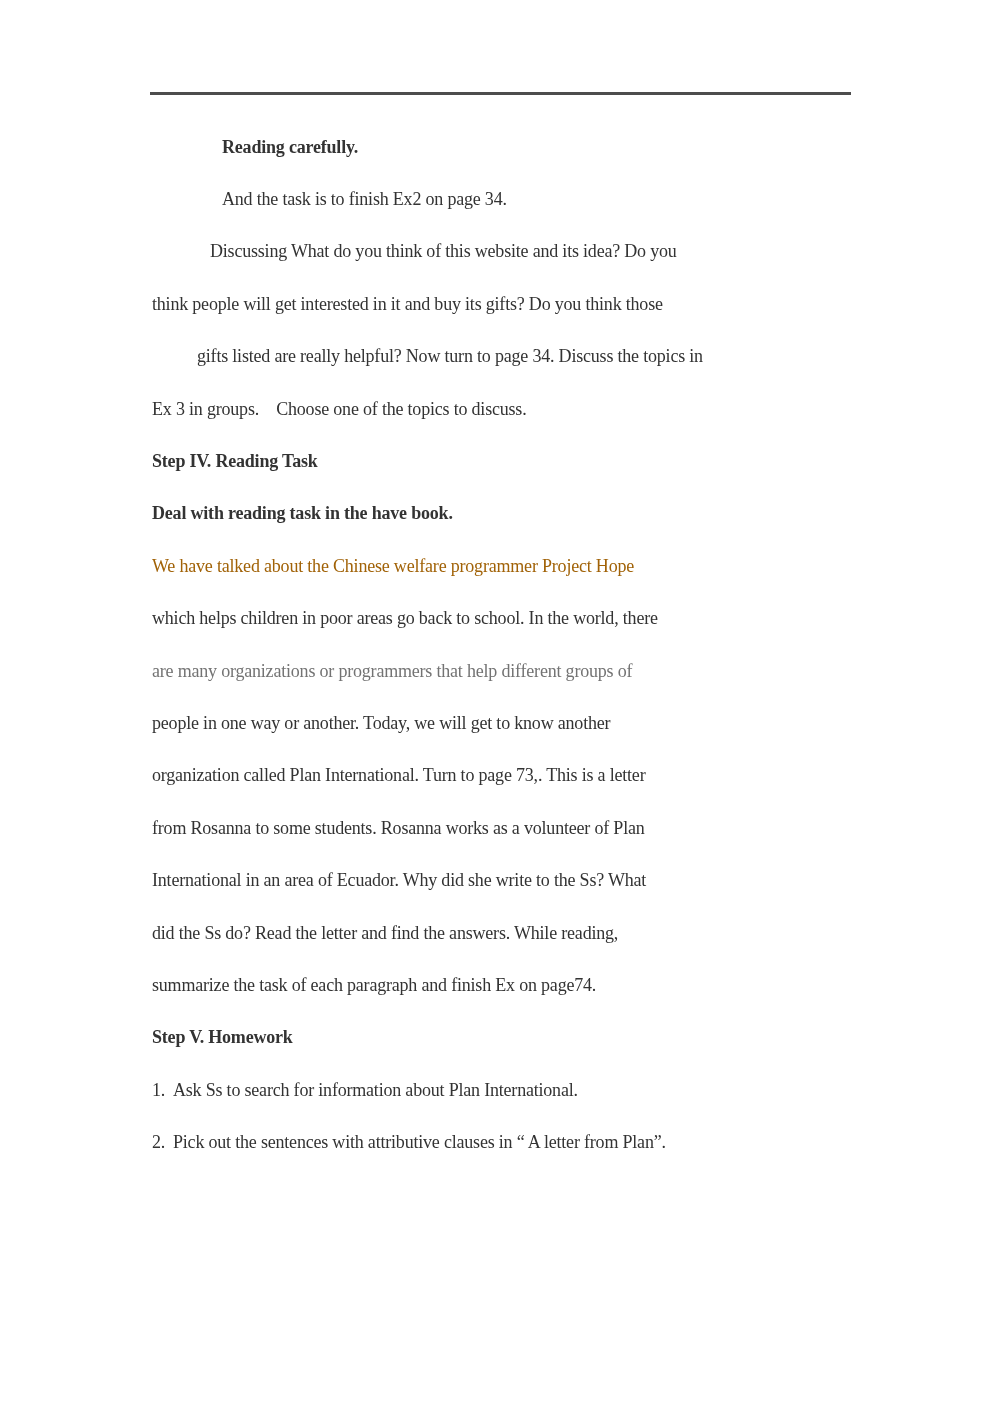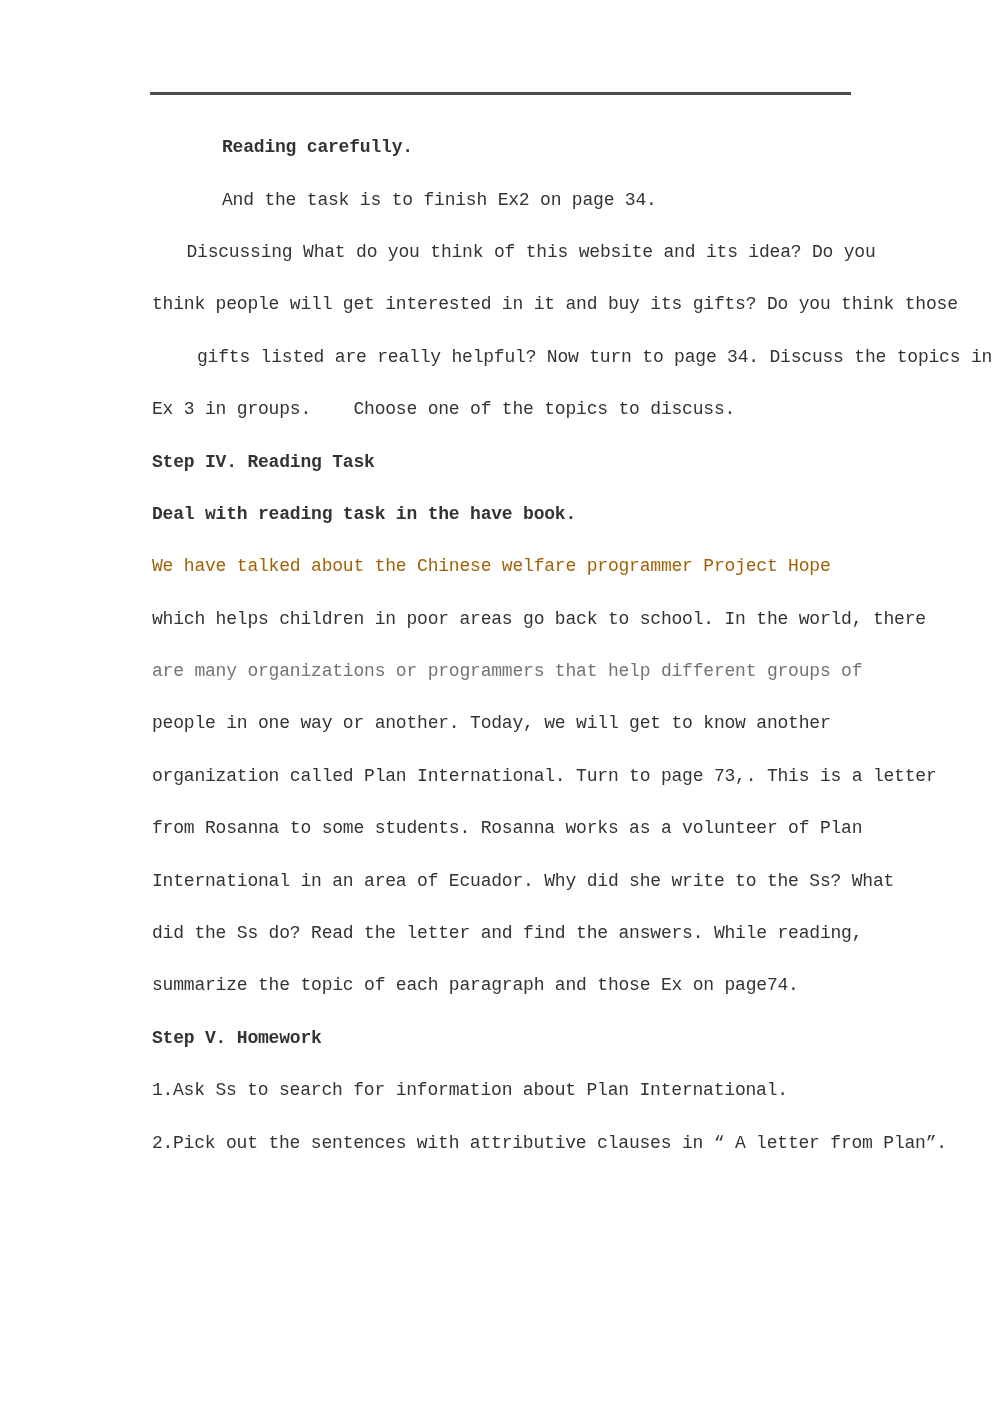--- a/index.html
+++ b/index.html
@@ -6,21 +6,21 @@
     margin: 0;
     padding: 0;
     background: #ffffff;
   }
   .page {
     position: relative;
     width: 1000px;
     height: 1414px;
     background: #ffffff;
     overflow: hidden;
-    font-family: Liberation Mono, monospace;
+    font-family: Liberation Serif, serif;
   }
   .divider {
     position: absolute;
     left: 150px;
     top: 92px;
     width: 701px;
     height: 3px;
     background: #4d4d4d;
   }
   .content {
@@ -57,21 +57,21 @@
   <div class="divider" style="background: rgb(77, 77, 77);"></div>
   <div class="content">
       <div class="doc-line bold indent-lg" style="color: rgb(51, 51, 51);">
     
     <span class="txt">Reading carefully.</span>
   </div>
       <div class="doc-line indent-lg" style="color: rgb(51, 51, 51);">
     
     <span class="txt">And the task is to finish Ex2 on page 34.</span>
   </div>
-      <div class="doc-line indent-md" style="color: rgb(51, 51, 51); justify-content: center;">
+      <div class="doc-line indent-md" style="color: rgb(51, 51, 51);">
     
     <span class="txt">Discussing What do you think of this website and its idea? Do you</span>
   </div>
       <div class="doc-line" style="color: rgb(51, 51, 51);">
     
     <span class="txt">think people will get interested in it and buy its gifts? Do you think those</span>
   </div>
       <div class="doc-line" style="color: rgb(51, 51, 51); margin-left: 45px;">
     
     <span class="txt">gifts listed are really helpful? Now turn to page 34. Discuss the topics in</span>
@@ -115,21 +115,21 @@
       <div class="doc-line" style="color: rgb(51, 51, 51);">
     
     <span class="txt">International in an area of Ecuador. Why did she write to the Ss? What</span>
   </div>
       <div class="doc-line" style="color: rgb(51, 51, 51);">
     
     <span class="txt">did the Ss do? Read the letter and find the answers. While reading,</span>
   </div>
       <div class="doc-line" style="color: rgb(51, 51, 51);">
     
-    <span class="txt">summarize the topic of each paragraph and those Ex on page74.</span>
+    <span class="txt">summarize the task of each paragraph and finish Ex on page74.</span>
   </div>
       <div class="doc-line bold" style="color: rgb(51, 51, 51);">
     
     <span class="txt">Step V. Homework</span>
   </div>
       <div class="doc-line" style="color: rgb(51, 51, 51);">
     <span class="marker">1.</span>
     <span class="txt">Ask Ss to search for information about Plan International.</span>
   </div>
       <div class="doc-line" style="color: rgb(51, 51, 51);">

